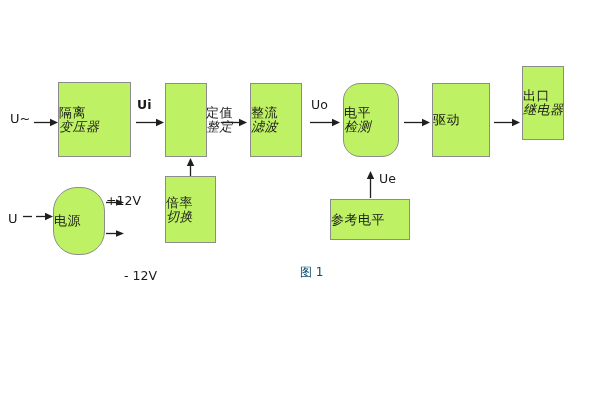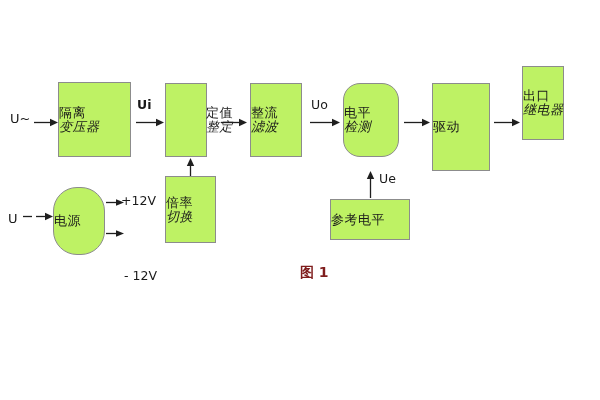--- a/index.html
+++ b/index.html
@@ -64,24 +64,23 @@
     width: 9px;
     display: block;
   }
   .arrow-h svg, .arrow-v svg { display: block; overflow: visible; }
   .arrow-line { stroke: #1f1f1f; stroke-width: 1.3; }
   .arrow-head { fill: #1f1f1f; }
 
   
   #caption {
     position: absolute;
-    font-size: 14px;
-    color: #7f1d1d;
+    font-size: 12px;
+    color: #0c4a6e;
     white-space: nowrap;
-    font-weight: bold;
   }
 </style>
 </head>
 <body>
 
 <div id="canvas">
 
   <div class="label big" style="left:10px; top:112px;">U~</div>
 
   <div class="arrow-h" style="left:34px; top:118px; width:24px;">
@@ -136,21 +135,21 @@
     <div class="line">检测</div>
   </div>
 
   <div class="arrow-h" style="left:404px; top:118px; width:26px;">
     <svg width="26" height="9" viewBox="0 0 26 9">
       <line class="arrow-line" x1="0" y1="4.5" x2="19" y2="4.5"></line>
       <polygon class="arrow-head" points="18,0.8 26,4.5 18,8.2"></polygon>
     </svg>
   </div>
 
-  <div class="block single" style="left:432px; top:83px; width:58px; height:88px;">
+  <div class="block single" style="left:432px; top:83px; width:58px; height:74px;">
     <div class="line">驱动</div>
   </div>
 
   <div class="arrow-h" style="left:494px; top:118px; width:26px;">
     <svg width="26" height="9" viewBox="0 0 26 9">
       <line class="arrow-line" x1="0" y1="4.5" x2="19" y2="4.5"></line>
       <polygon class="arrow-head" points="18,0.8 26,4.5 18,8.2"></polygon>
     </svg>
   </div>
 
@@ -188,21 +187,21 @@
   <div class="block single" style="left:53px; top:187px; width:52px; height:68px;border-radius:24px;">
     <div class="line">电源</div>
   </div>
 
   <div class="arrow-h" style="left:106px; top:198px; width:18px;">
     <svg width="18" height="9" viewBox="0 0 18 9">
       <line class="arrow-line" x1="0" y1="4.5" x2="11" y2="4.5"></line>
       <polygon class="arrow-head" points="10,1.3 18,4.5 10,7.7"></polygon>
     </svg>
   </div>
-  <div class="label" style="left:121px; top:195px;">+12V</div>
+  <div class="label" style="left:106px; top:195px;">+12V</div>
 
   <div class="arrow-h" style="left:106px; top:229px; width:18px;">
     <svg width="18" height="9" viewBox="0 0 18 9">
       <line class="arrow-line" x1="0" y1="4.5" x2="11" y2="4.5"></line>
       <polygon class="arrow-head" points="10,1.3 18,4.5 10,7.7"></polygon>
     </svg>
   </div>
   <div class="label" style="left:124px; top:226px;margin-top:44px;">- 12V</div>
 
   <div class="block" style="left:165px; top:176px; width:51px; height:67px;">

